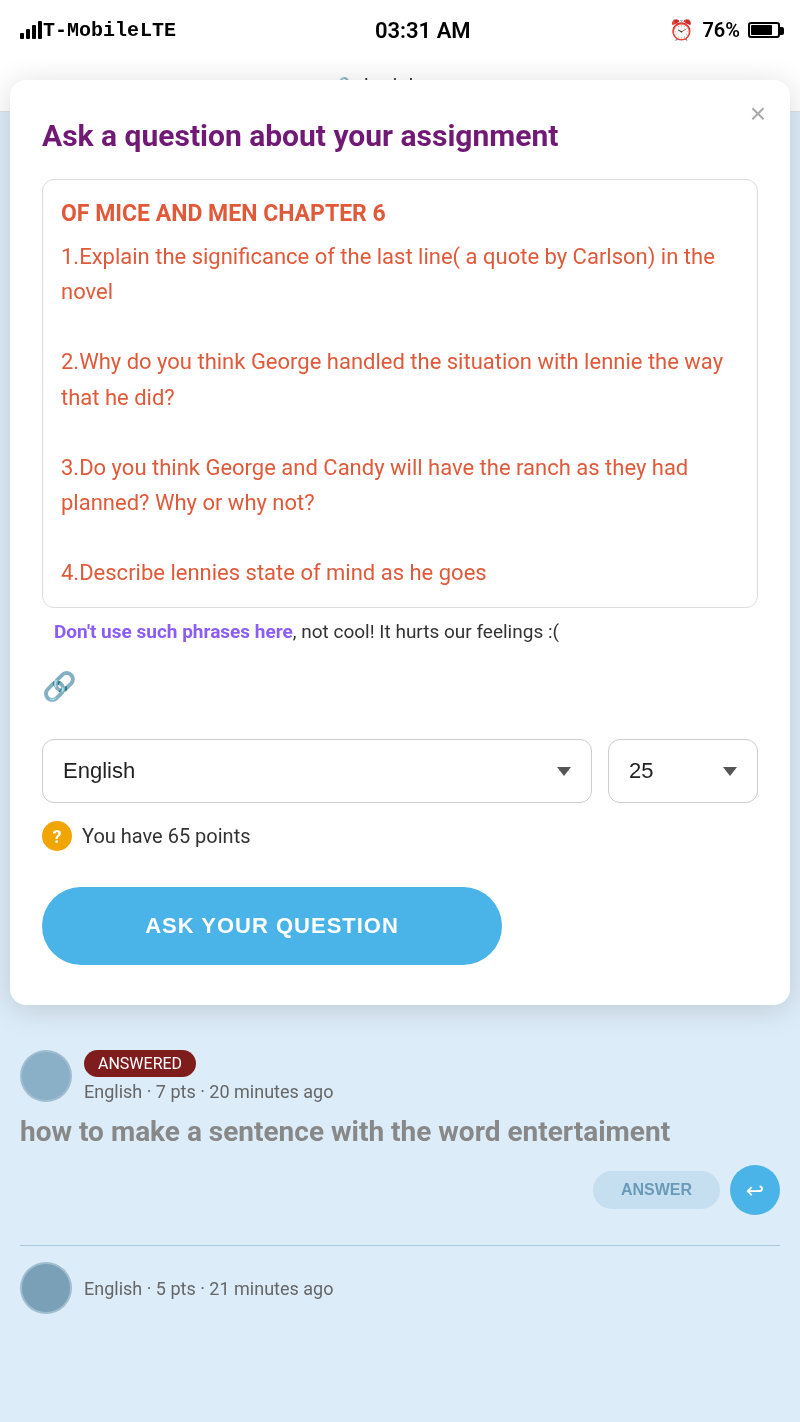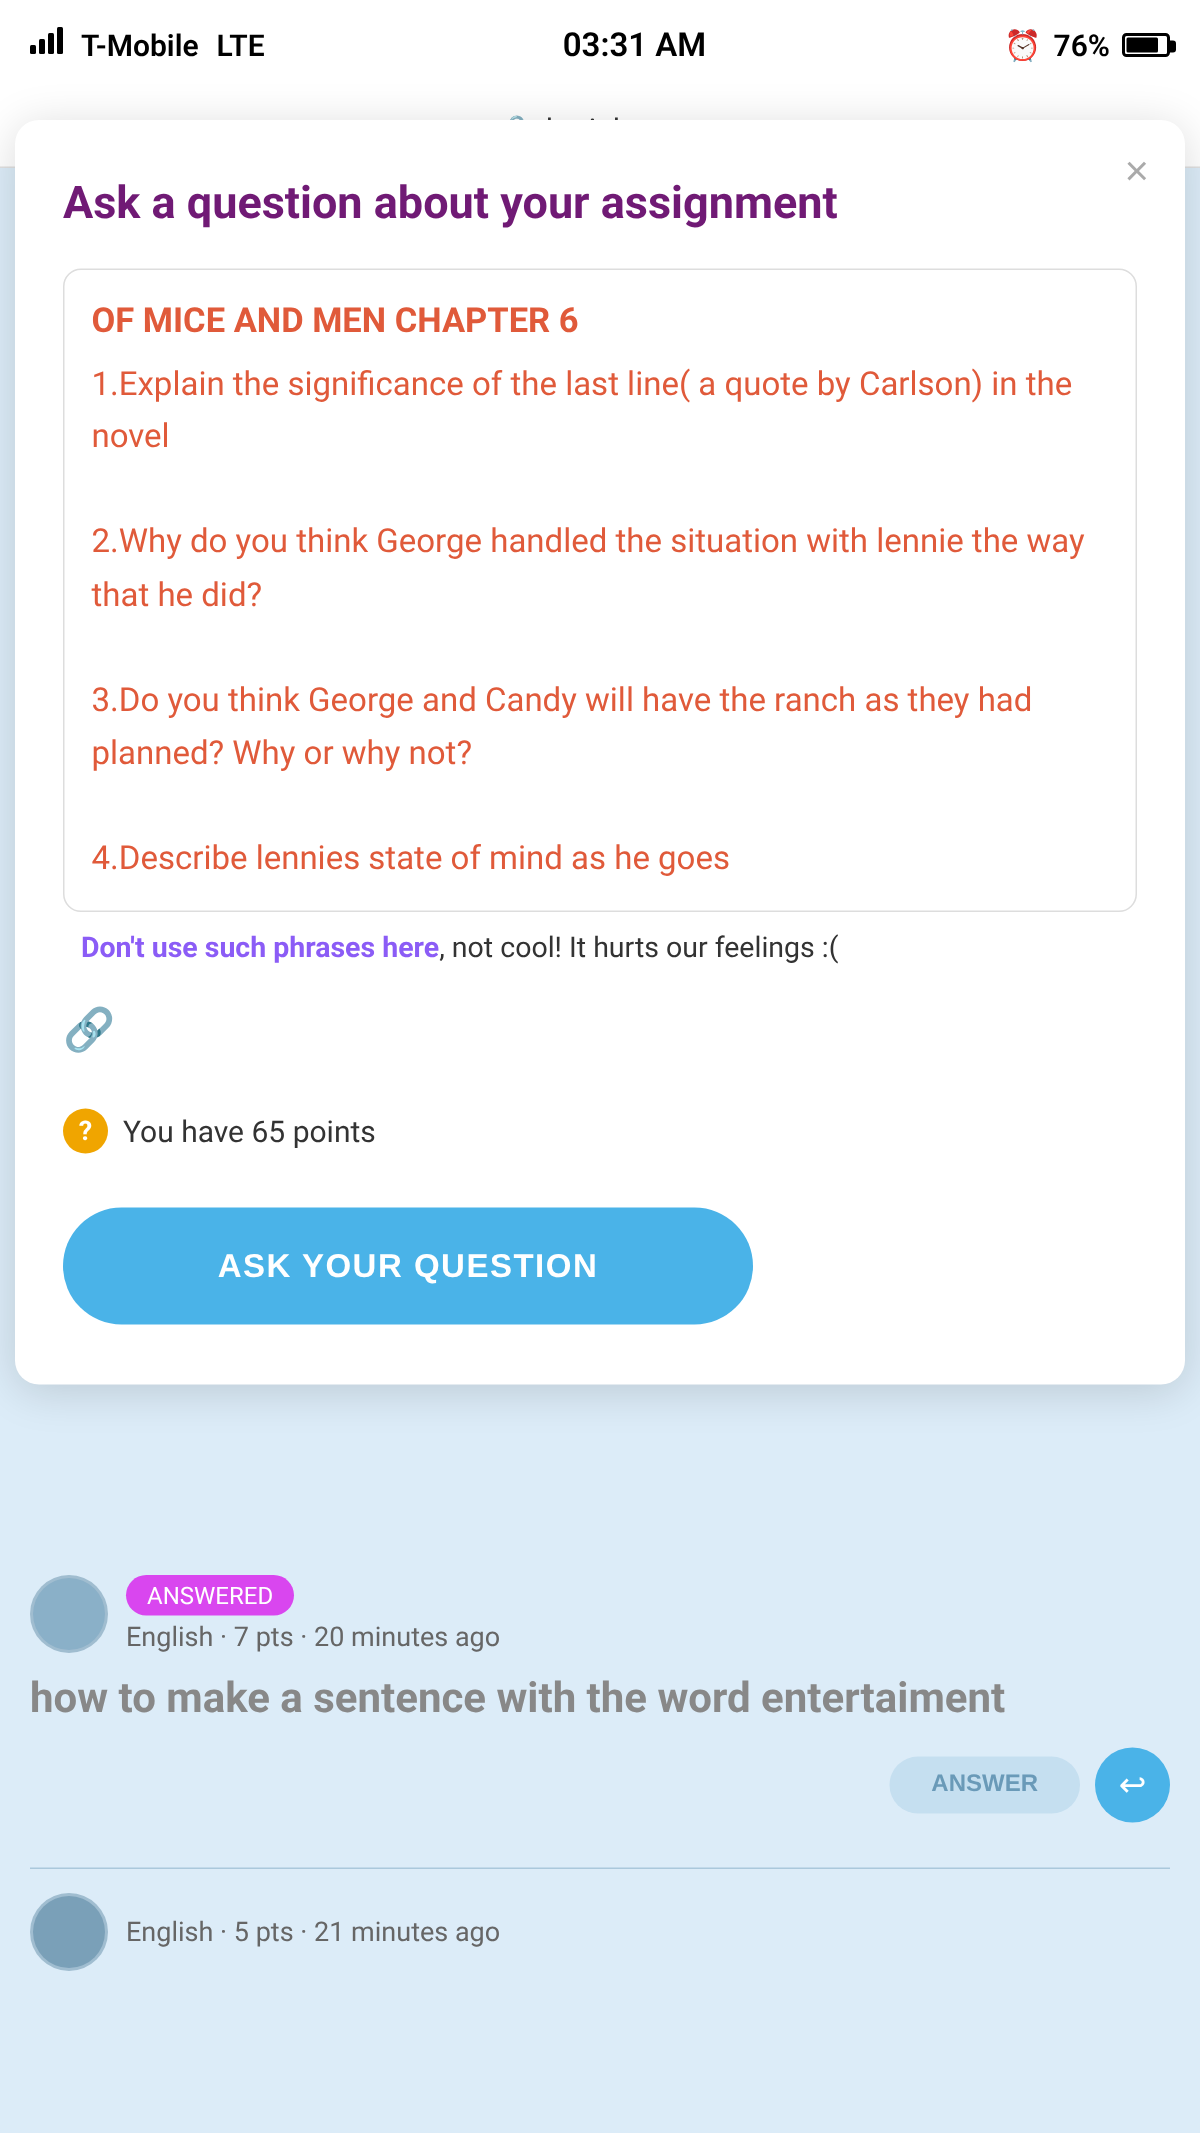--- a/index.html
+++ b/index.html
@@ -20,23 +20,24 @@
       height: 60px;
       display: flex;
       align-items: center;
       justify-content: space-between;
       padding: 0 20px;
       font-size: 22px;
       font-weight: 600;
     }
     .status-left {
       display: flex;
-      align-items: flex-start;
-      gap: 12px;
+      align-items: center;
+      gap: 1px;
       font-size: 20px;
+      font-family: Liberation Mono, monospace;
     }
     .signal-bars {
       display: flex;
       align-items: flex-end;
       gap: 2px;
       height: 18px;
     }
     .signal-bars span {
       background: #000;
       width: 4px;
@@ -290,21 +291,21 @@
       background: #8ab0c8;
     }
 
     .feed-meta {
       display: flex;
       flex-direction: column;
       gap: 4px;
     }
 
     .feed-tag {
-      background: #d946ef;
+      background: #7f1d1d;
       border-radius: 20px;
       padding: 4px 14px;
       font-size: 16px;
       color: #fff;
       display: inline-block;
       width: fit-content;
     }
 
     .feed-subject-line {
       font-size: 18px;
@@ -409,20 +410,31 @@
   </div>
 
   <div class="warning-text">
     <span class="warning-bold">Don't use such phrases here</span><span>, not cool! It hurts our feelings :(</span>
   </div>
 
   <div class="attachment-area">
     <span style="font-size:28px;color:#555;cursor:pointer;">🔗</span>
   </div>
 
+  <div class="dropdowns-row">
+    <button class="dropdown-btn" style="flex:1;">
+      <span>English</span>
+      <span class="chevron-down"></span>
+    </button>
+
+    <button class="dropdown-btn" style="width:150px;">
+      <span>25</span>
+      <span class="chevron-down"></span>
+    </button>
+  </div>
 
   <div class="points-info">
     <div class="points-badge">
       <span>?</span>
     </div>
     <span class="points-text">You have 65 points</span>
   </div>
 
   <button class="ask-btn">ASK YOUR QUESTION</button>
 

